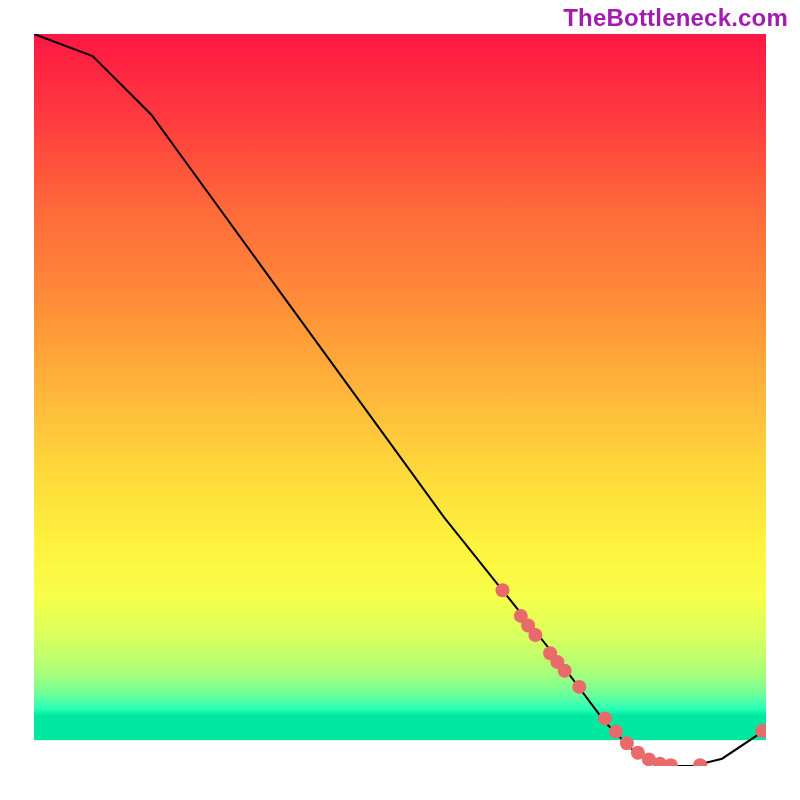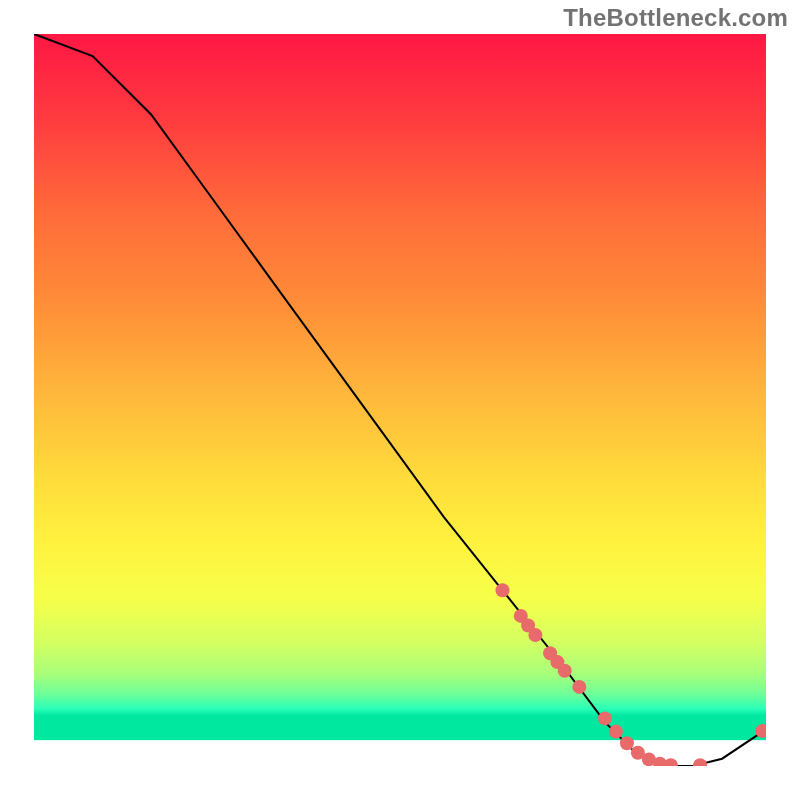--- a/index.html
+++ b/index.html
@@ -15,21 +15,21 @@
     width: 800px;
     height: 800px;
   }
   .watermark {
     position: absolute;
     top: 4px;
     right: 12px;
     font-family: Arial, Helvetica, sans-serif;
     font-size: 24px;
     font-weight: 600;
-    color: #737373;
+    color: #a21caf;
     letter-spacing: 0.2px;
     user-select: none;
     pointer-events: none;
     text-align: center;
   }
   svg { display: block; }
 </style>
 </head>
 <body>
 

